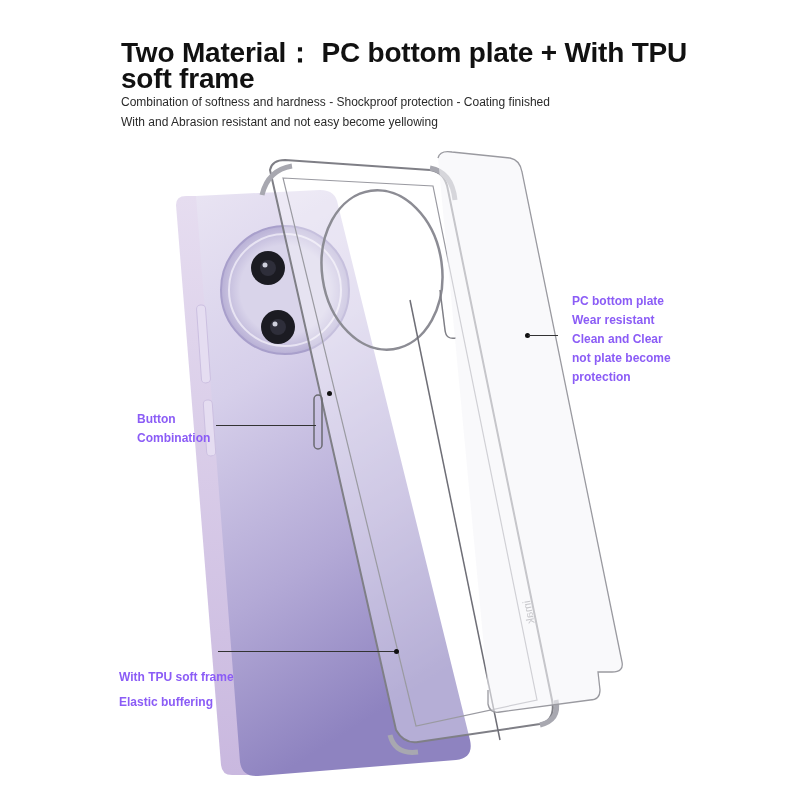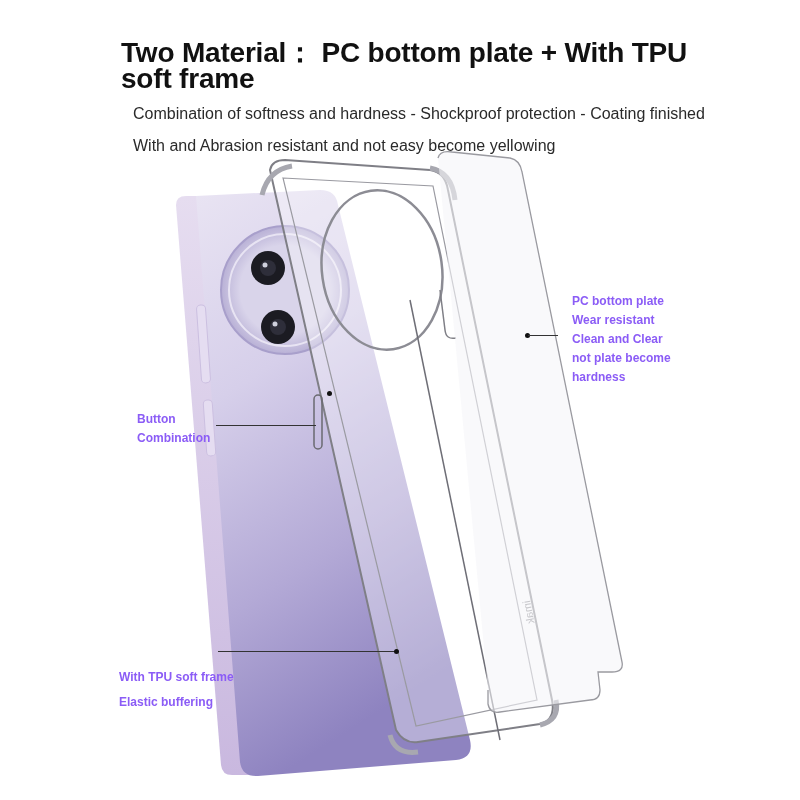--- a/index.html
+++ b/index.html
@@ -1,19 +1,19 @@
 <!DOCTYPE html>
 <html><head>
 <meta charset="utf-8">
 <style>
   html, body { margin:0; padding:0; background:#ffffff; }
   body { width:800px; height:800px; position:relative; overflow:hidden; font-family:"Liberation Sans", sans-serif; }
   .header { position:absolute; left:121px; top:40px; width:600px; }
   .title { font-size:28px; font-weight:bold; color:#111; letter-spacing:-0.2px; line-height:26px; margin:0; }
-  .sub { font-size:16px; color:#2a2a2a; line-height:20px; margin:12px; }
+  .sub { font-size:12px; color:#2a2a2a; line-height:20px; margin:0; }
   .callout { position:absolute; font-weight:bold; font-size:12px; color:#8b5cf6; line-height:19px; }
   .line { position:absolute; background:#333; height:1.3px; }
   .dot { position:absolute; width:5px; height:5px; border-radius:50%; background:#111; }
   svg.art { position:absolute; left:0; top:0; }
 </style>
 </head>
 <body>
 
 <div class="header">
   <p class="title">Two Material： PC bottom plate + With TPU soft frame</p>
@@ -78,21 +78,21 @@
   </g>
 </svg>
 
 <div class="dot" style="left:525px;top:333px;"></div>
 <div class="line" style="left:528px;top:335px;width:30px;"></div>
 <div class="callout" style="left:572px;top:292px;">
   <div>PC bottom plate</div>
   <div>Wear resistant</div>
   <div>Clean and Clear</div>
   <div>not plate become</div>
-  <div>hardness</div>
+  <div>protection</div>
 </div>
 
 <div class="callout" style="left:137px;top:410px;">
   <div>Button</div>
   <div>Combination</div>
 </div>
 <div class="line" style="left:216px;top:425px;width:100px;"></div>
 <div class="dot" style="left:327px;top:391px;"></div>
 
 <div class="callout" style="left:119px;top:632px;">

